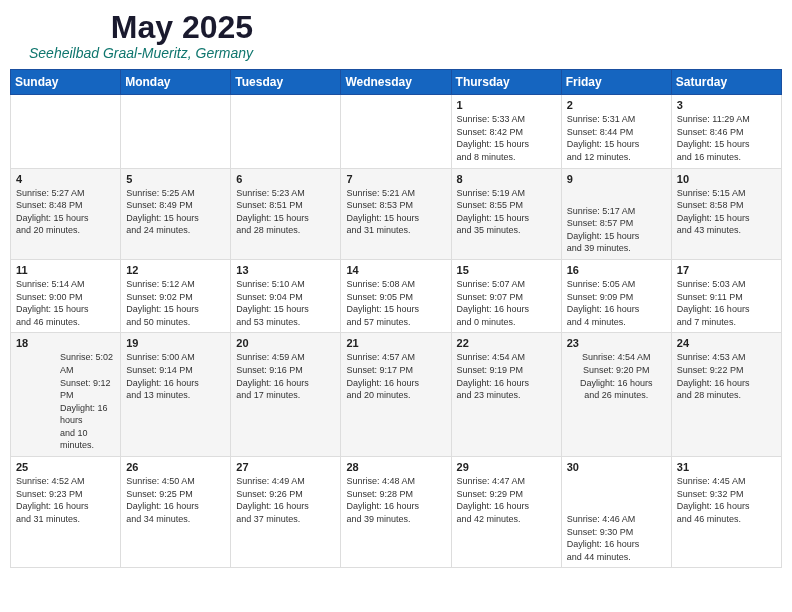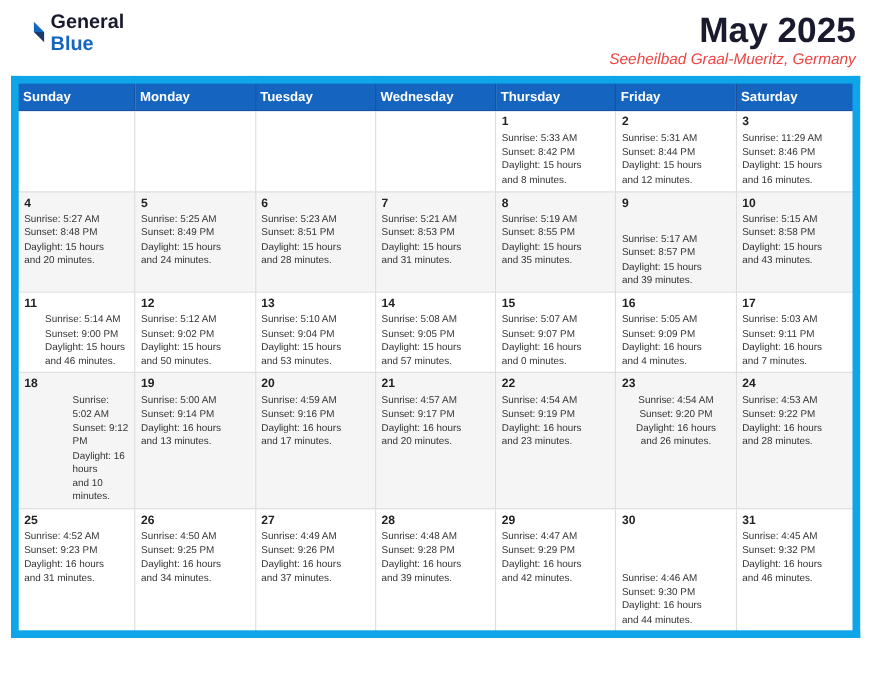--- a/index.html
+++ b/index.html
@@ -38,27 +38,27 @@
       margin-left: 15px;
     }
     .month-title {
       font-size: 32px;
       font-weight: bold;
       color: #1a1a2e;
       line-height: 1.1;
     }
     .subtitle {
       font-size: 14px;
-      color: #ef4444;
+      color: #0f766e;
       font-style: italic;
     }
     .calendar {
       width: 100%;
       border-collapse: collapse;
-      border: 7px solid #0ea5e9;
+      border: 1px solid #0ea5e9;
     }
     .calendar th {
       background-color: #1565c0;
       color: #fff;
       font-size: 12px;
       font-weight: bold;
       padding: 5px 4px;
       text-align: left;
       border: 1px solid #1a4fa0;
     }
@@ -90,30 +90,20 @@
       color: #333;
     }
     .empty-cell {
       background: #fff !important;
     }
   </style>
 </head>
 <body>
 
 <div class="header">
-  <div class="logo">
-    <svg class="logo-icon" viewBox="0 0 30 30">
-      <polygon points="18,4 28,14 18,14" fill="#1565c0"></polygon>
-      <polygon points="18,14 28,14 28,24" fill="#1a3a6e"></polygon>
-    </svg>
-    <div class="logo-text">
-      <span class="logo-general">General</span><br>
-      <span class="logo-blue">Blue</span>
-    </div>
-  </div>
   <div class="title-block">
     <div class="month-title">May 2025</div>
     <div class="subtitle">Seeheilbad Graal-Mueritz, Germany</div>
   </div>
 </div>
 
 <table class="calendar">
   <thead>
     <tr>
     <th>Sunday</th>
@@ -200,21 +190,21 @@
           <span class="day-number">10</span>
           <div class="day-info" style="white-space: pre-line;">Sunrise: 5:15 AM
 Sunset: 8:58 PM
 Daylight: 15 hours
 and 43 minutes.</div>
         </td>
       </tr>
       <tr>
         <td>
           <span class="day-number">11</span>
-          <div class="day-info" style="white-space: pre-line; margin-left: 19px;">Sunrise: 5:14 AM
+          <div class="day-info" style="white-space: pre-line;">Sunrise: 5:14 AM
 Sunset: 9:00 PM
 Daylight: 15 hours
 and 46 minutes.</div>
         </td>
         <td>
           <span class="day-number">12</span>
           <div class="day-info" style="white-space: pre-line;">Sunrise: 5:12 AM
 Sunset: 9:02 PM
 Daylight: 15 hours
 and 50 minutes.</div>

